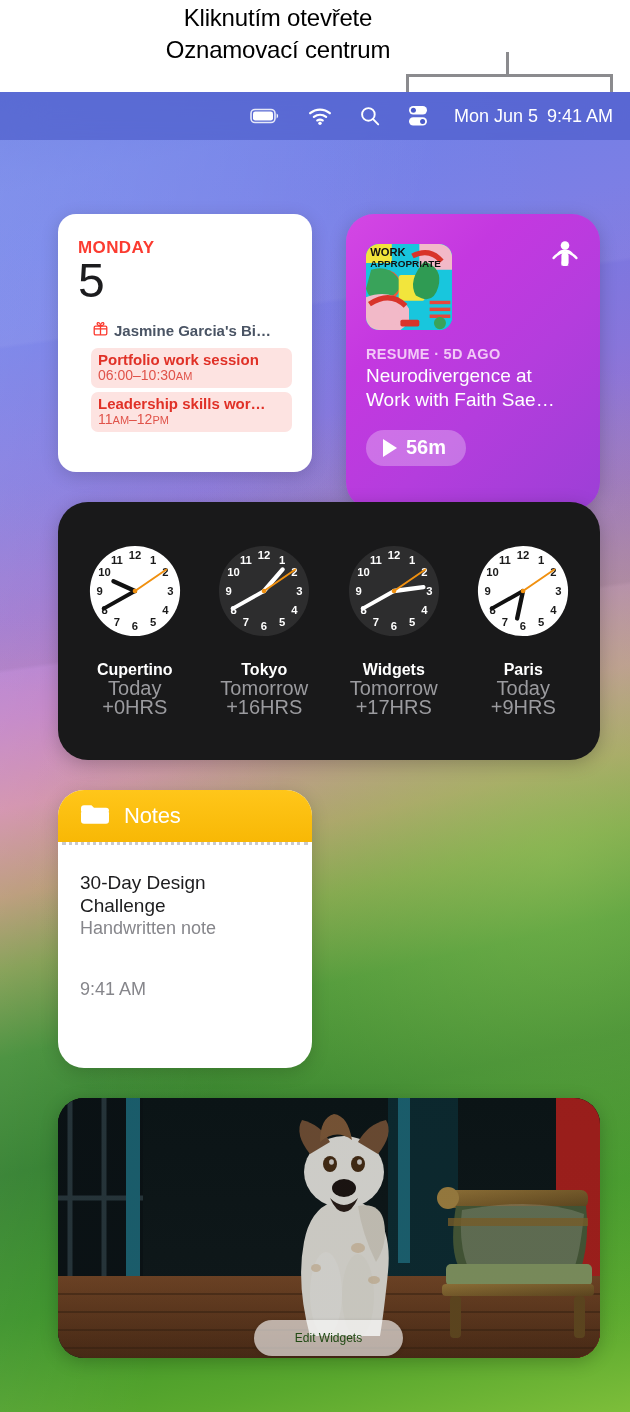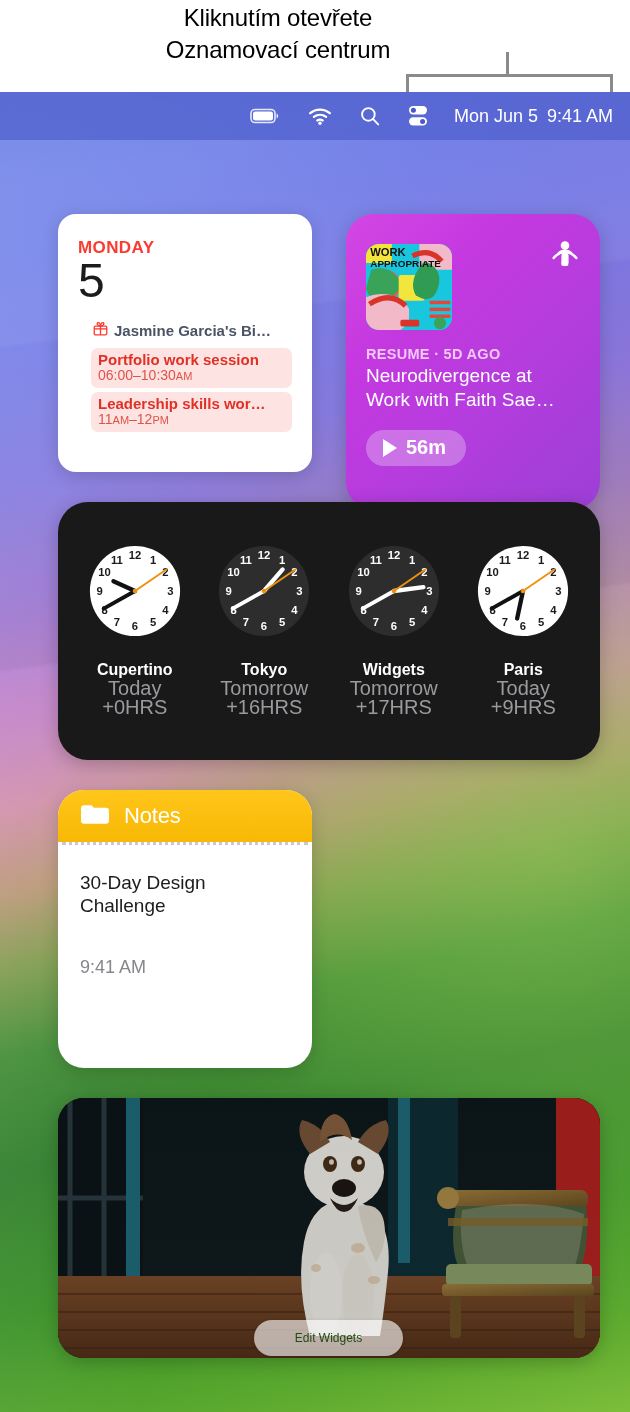--- a/index.html
+++ b/index.html
@@ -437,20 +437,21 @@
         <svg width="30" height="24" viewBox="0 0 30 24">
           <path d="M1 6.2 a3 3 0 0 1 3 -3 h7.4 l2.6 2.6 h12 a3 3 0 0 1 3 3 v0.6 H1z" fill="#fff"></path>
           <rect x="1" y="8.2" width="28" height="13.6" rx="3" fill="#fff"></rect>
         </svg>
       </span>
       <span id="notes-title">Notes</span>
     </div>
     <div id="notes-dots"></div>
     <div id="notes-body">
       <div id="notes-note-title">30-Day Design Challenge</div>
+      <div id="notes-note-sub">Handwritten note</div>
       <div id="notes-time">9:41 AM</div>
     </div>
   </div>
 
   <div id="photo-widget">
     <svg viewBox="0 0 542 260" preserveAspectRatio="xMidYMid slice">
       <defs>
         <linearGradient id="floor" x1="0" y1="0" x2="0" y2="1">
           <stop offset="0" stop-color="#7e4a26"></stop>
             <stop offset="1" stop-color="#522c14"></stop>

